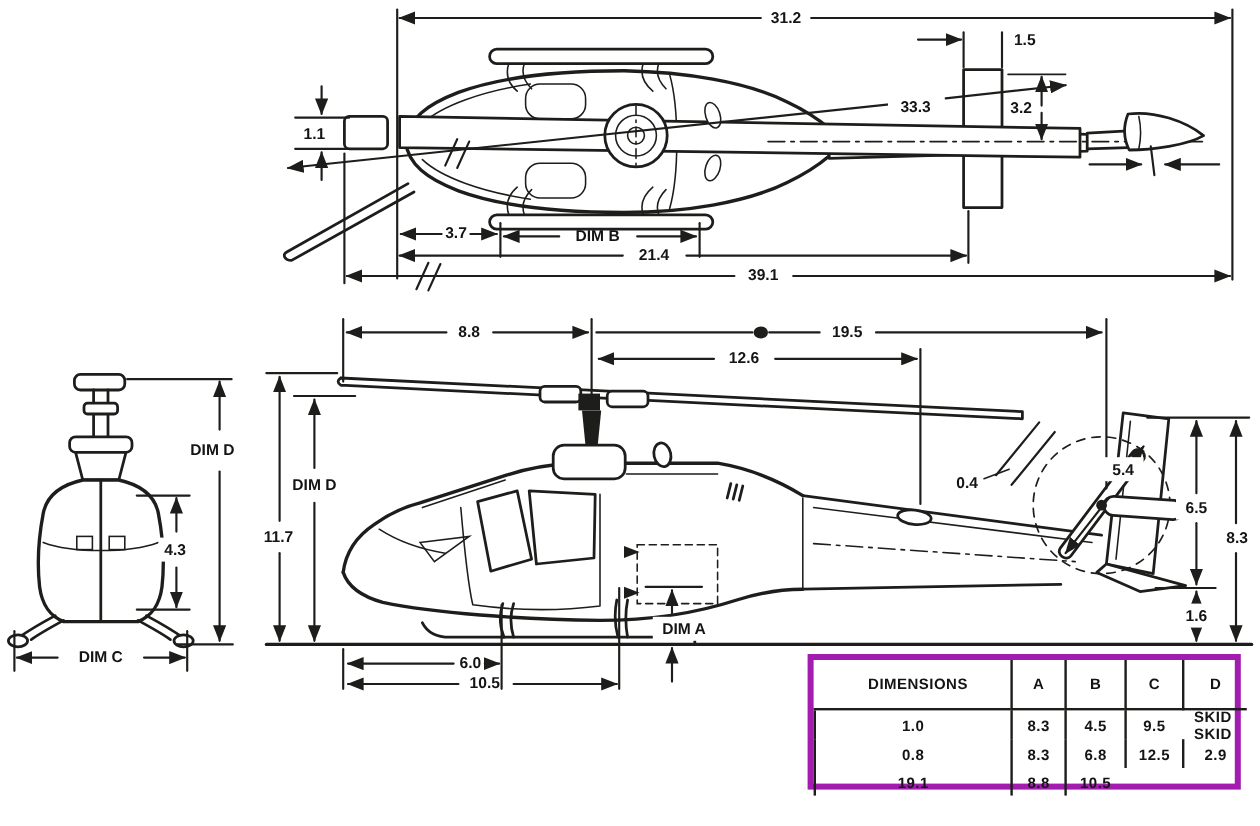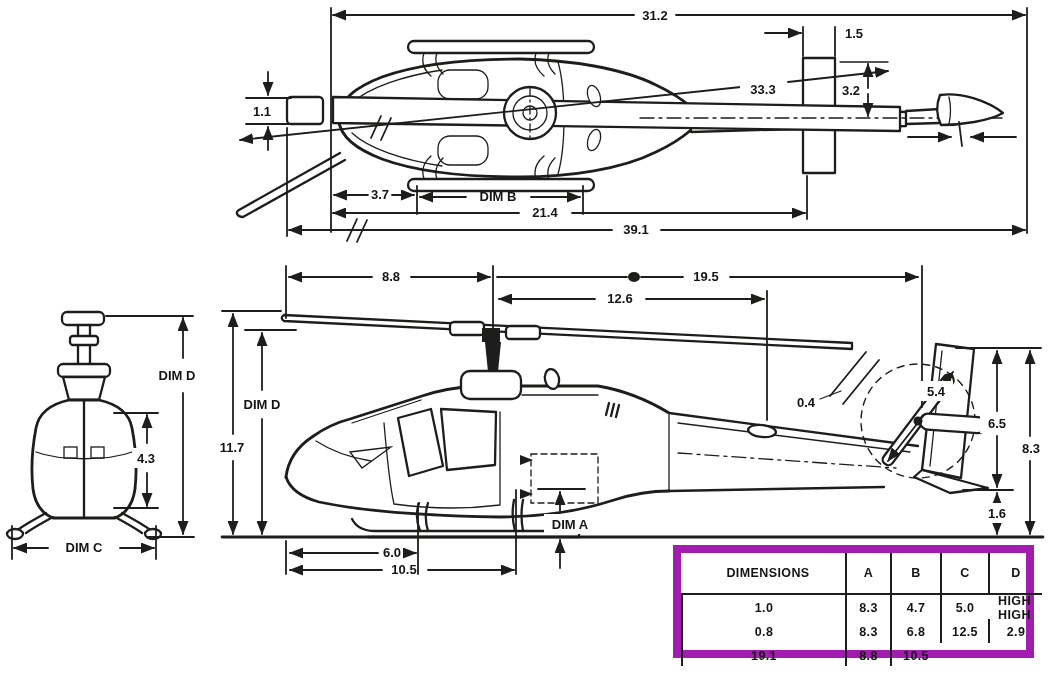--- a/index.html
+++ b/index.html
@@ -12,21 +12,21 @@
   .thin{stroke:#1d1d1b;stroke-width:1.3;fill:none;stroke-linecap:round;}
   .wfill{fill:#ffffff;}
   .blk{fill:#1d1d1b;stroke:none;}
   .mask{fill:#ffffff;stroke:none;}
   text.dim{font:bold 13px "Liberation Sans",sans-serif;fill:#141414;text-anchor:middle;}
   .cdash{stroke-dasharray:14 5 3 5;}
   .bdash{stroke-dasharray:6 4;}
   .trdash{stroke-dasharray:7 6;stroke-width:1.4;}
   .dim-table{position:absolute;left:673px;top:545px;width:361px;height:113px;display:grid;
              grid-template-columns:164px 45px 50px 48px 54px;grid-template-rows:42px 24px 24px 23px;
-             border:8px solid #a21caf;box-sizing:border-box;background:#ffffff;color:#141414;}
+             border:5px solid #a21caf;box-sizing:border-box;background:#ffffff;color:#141414;}
   .dim-table .c{display:flex;align-items:center;justify-content:center;
                 font:bold 12.5px "Liberation Sans",sans-serif;letter-spacing:.4px;}
   .dim-table .hd{border-bottom:2px solid #1d1d1b;}
   .dim-table .cl{border-left:2px solid #1d1d1b;}
   .dim-table .lab{justify-content:flex-start;padding-left:10px;}
   .dim-table .num{padding-top:2px;}
 </style>
 </head>
 <body>
 
@@ -302,24 +302,24 @@
 
 <div class="dim-table">
   <div class="c hd lab" style="justify-content:center;">DIMENSIONS</div>
   <div class="c hd cl">A</div>
   <div class="c hd cl">B</div>
   <div class="c hd cl">C</div>
   <div class="c hd cl">D</div>
 
   <div class="c cl num">1.0</div>
   <div class="c cl num">8.3</div>
-  <div class="c cl num">4.7</div>
-  <div class="c cl num">5.0</div>
-
-  <div class="c lab num">HIGH HIGH</div>
+  <div class="c cl num">4.5</div>
+  <div class="c cl num">9.5</div>
+
+  <div class="c lab num">SKID SKID</div>
   <div class="c cl num">0.8</div>
   <div class="c cl num">8.3</div>
   <div class="c cl num">6.8</div>
   <div class="c cl num">12.5</div>
 
   <div class="c cl num">2.9</div>
   <div class="c cl num">19.1</div>
   <div class="c cl num">8.8</div>
   <div class="c cl num">10.5</div>
 </div>

